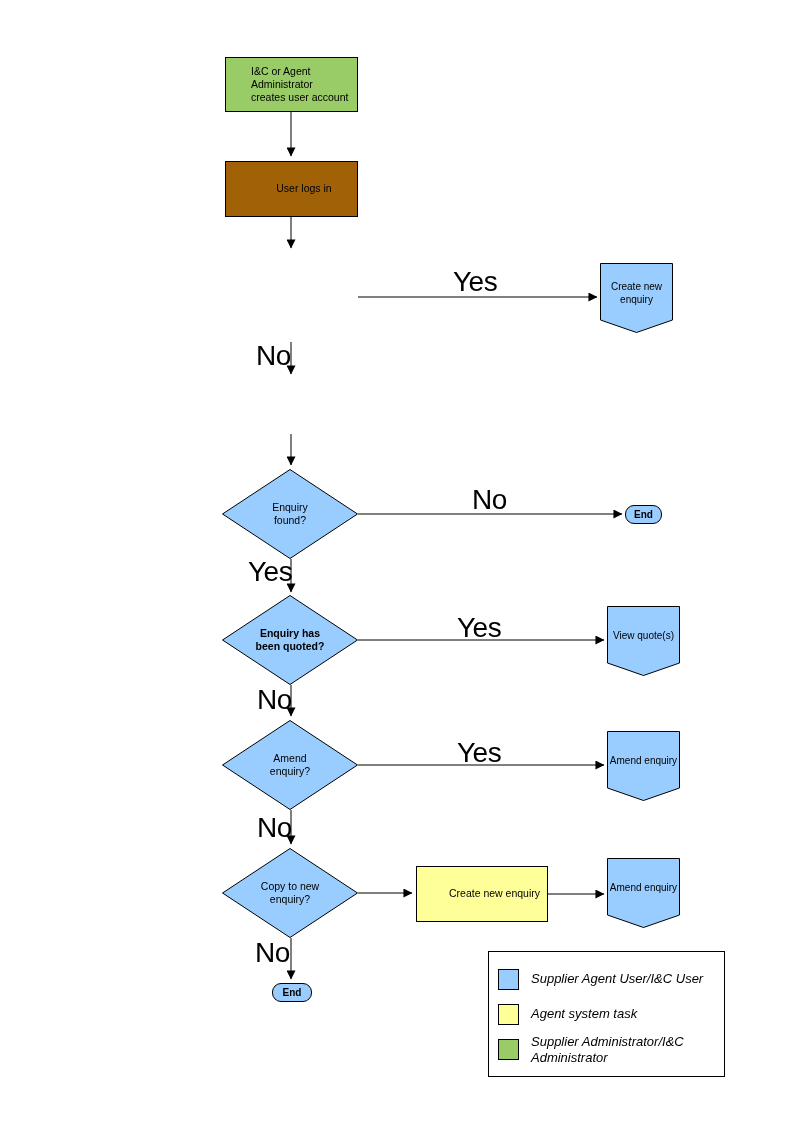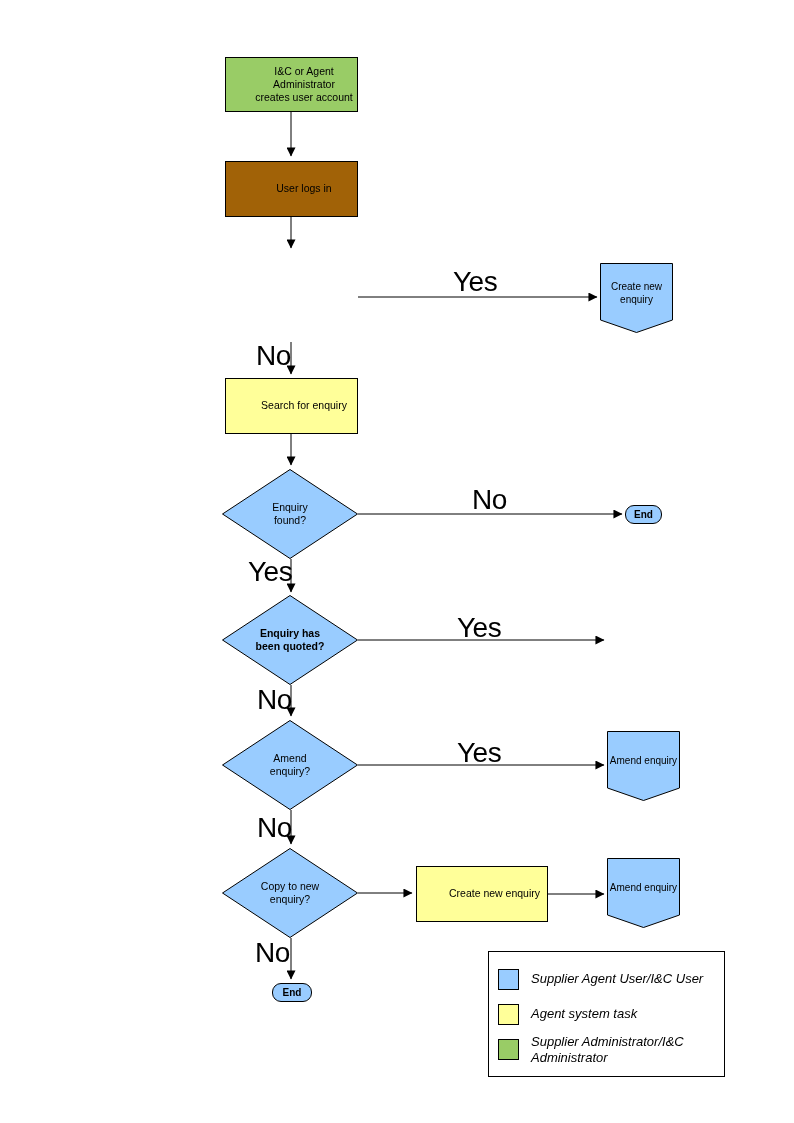--- a/index.html
+++ b/index.html
@@ -11,21 +11,21 @@
   .node svg{position:absolute;left:0;top:0;overflow:visible;}
   .node-label{
     position:absolute;left:0;top:0;right:0;bottom:0;
     display:flex;align-items:center;justify-content:center;
     text-align:center;font-size:10.5px;line-height:1.25;white-space:pre-line;
     padding:0 2px;
   }
   .box{
     position:absolute;border:1px solid #000;box-sizing:border-box;
     display:flex;align-items:center;justify-content:center;
-    text-align:center;font-size:10.5px;line-height:1.25;white-space:pre-line;padding-left:25px;
+    font-size:10.5px;line-height:1.25;white-space:pre-line;padding-left:25px;
   }
   .terminator{
     position:absolute;border:1px solid #000;box-sizing:border-box;border-radius:9px;
     display:flex;align-items:center;justify-content:center;font-size:10px;font-weight:bold;
   }
   .pent-label{bottom:9px;font-size:10px;padding:12px 1px;}
   .edge-label{
     position:absolute;font-size:28px;line-height:1.15;letter-spacing:-0.5px;
   }
   #arrows{position:absolute;left:0;top:0;pointer-events:none;}
@@ -63,21 +63,20 @@
       <line x1="548" y1="894" x2="604" y2="894" marker-end="url(#ah)"></line>
       <line x1="291" y1="938" x2="291" y2="979" marker-end="url(#ah)"></line>
     </g>
   </svg>
 
   <div class="box" style="left: 225px; top: 57px; width: 133px; height: 55px; background: rgb(153, 204, 102);">I&amp;C or Agent Administrator
 creates user account</div>
 
   <div class="box" style="left: 225px; top: 161px; width: 133px; height: 56px; background: #a16207;">User logs in</div>
 
-  <div class="box" style="left: 225px; top: 378px; width: 133px; height: 56px; background: rgb(255, 255, 153);">Search for enquiry</div>
 
   <div class="box" style="left: 416px; top: 866px; width: 132px; height: 56px; background: rgb(255, 255, 153);">Create new enquiry</div>
 
 
   <div class="node" style="left:222px;top:469px;width:136px;height:90px;">
     <svg width="136" height="90">
         <polygon points="68,0.5 135.5,45 68,89.5 0.5,45" stroke="#000" stroke-width="1" fill="#99CCFF"></polygon>
       </svg>
     <div class="node-label">Enquiry
 found?</div>
@@ -108,20 +107,26 @@
   </div>
 
   <div class="node" style="left:600px;top:263px;width:73px;height:70px;">
     <svg width="73" height="70">
         <polygon points="0.5,0.5 72.5,0.5 72.5,57 36.5,69.5 0.5,57" stroke="#000" stroke-width="1" fill="#99CCFF"></polygon>
       </svg>
     <div class="node-label pent-label">Create new
 enquiry</div>
   </div>
 
+  <div class="node" style="left:607px;top:606px;width:73px;height:70px;">
+    <svg width="73" height="70">
+        <polygon points="0.5,0.5 72.5,0.5 72.5,57 36.5,69.5 0.5,57" stroke="#000" stroke-width="1" fill="#99CCFF"></polygon>
+      </svg>
+    <div class="node-label pent-label">View quote(s)</div>
+  </div>
 
   <div class="node" style="left:607px;top:731px;width:73px;height:70px;">
     <svg width="73" height="70">
         <polygon points="0.5,0.5 72.5,0.5 72.5,57 36.5,69.5 0.5,57" stroke="#000" stroke-width="1" fill="#99CCFF"></polygon>
       </svg>
     <div class="node-label pent-label">Amend enquiry</div>
   </div>
 
   <div class="node" style="left:607px;top:858px;width:73px;height:70px;">
     <svg width="73" height="70">

